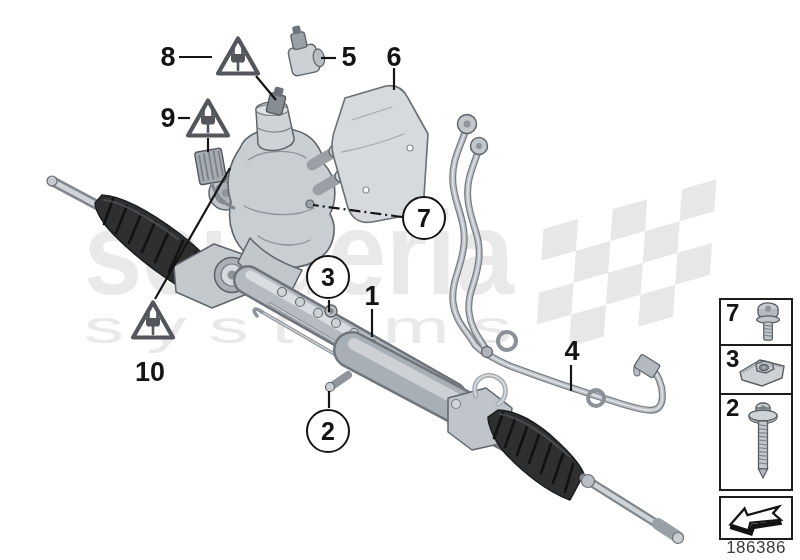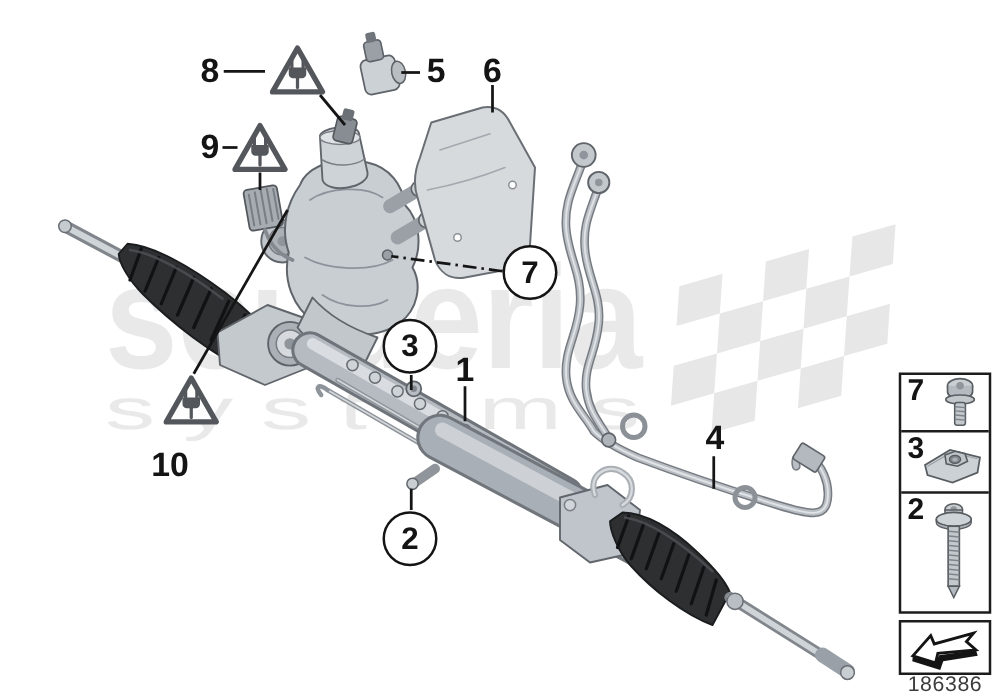--- a/index.html
+++ b/index.html
@@ -227,21 +227,21 @@
     <path d="M571 365 V391"></path>
   </g>
 </svg>
 
 <div class="lbl" style="left:168px;top:57px">8</div>
 <div class="lbl" style="left:168px;top:118px">9</div>
 <div class="lbl" style="left:349px;top:57px">5</div>
 <div class="lbl" style="left:394px;top:57px">6</div>
 <div class="lbl" style="left:372px;top:296px">1</div>
 <div class="lbl" style="left:572px;top:351px">4</div>
-<div class="lbl" style="left:136px;top:372px">10</div>
+<div class="lbl" style="left:150px;top:372px">10</div>
 
 <div class="circ" style="left:424px;top:218px">7</div>
 <div class="circ" style="left:328px;top:277px">3</div>
 <div class="circ" style="left:328px;top:431px">2</div>
 
 <div class="legend">
   <div class="cell" style="height:44px">
     <span class="cellnum">7</span>
     <svg width="34" height="42" viewBox="0 0 34 44" style="position:absolute;right:5px;top:1px">
       <ellipse cx="16" cy="8" rx="10.5" ry="6" fill="#c9ced2" stroke="#585d62" stroke-width="1.4"></ellipse>

